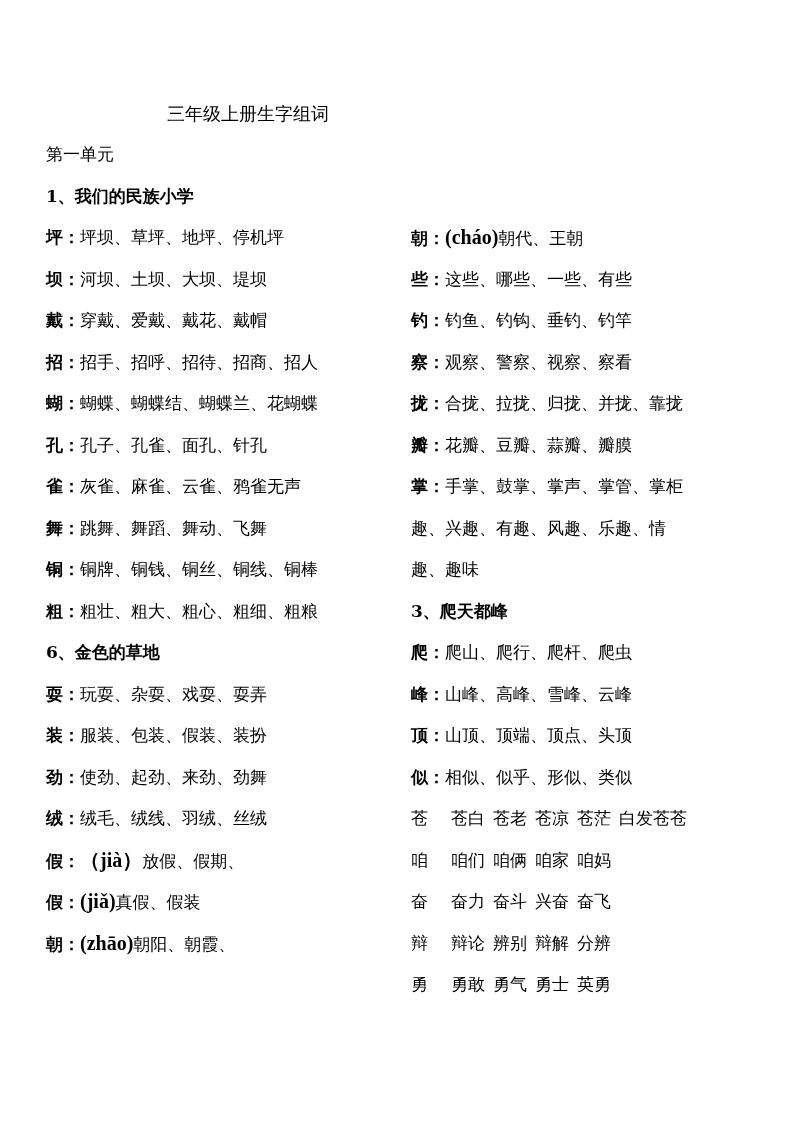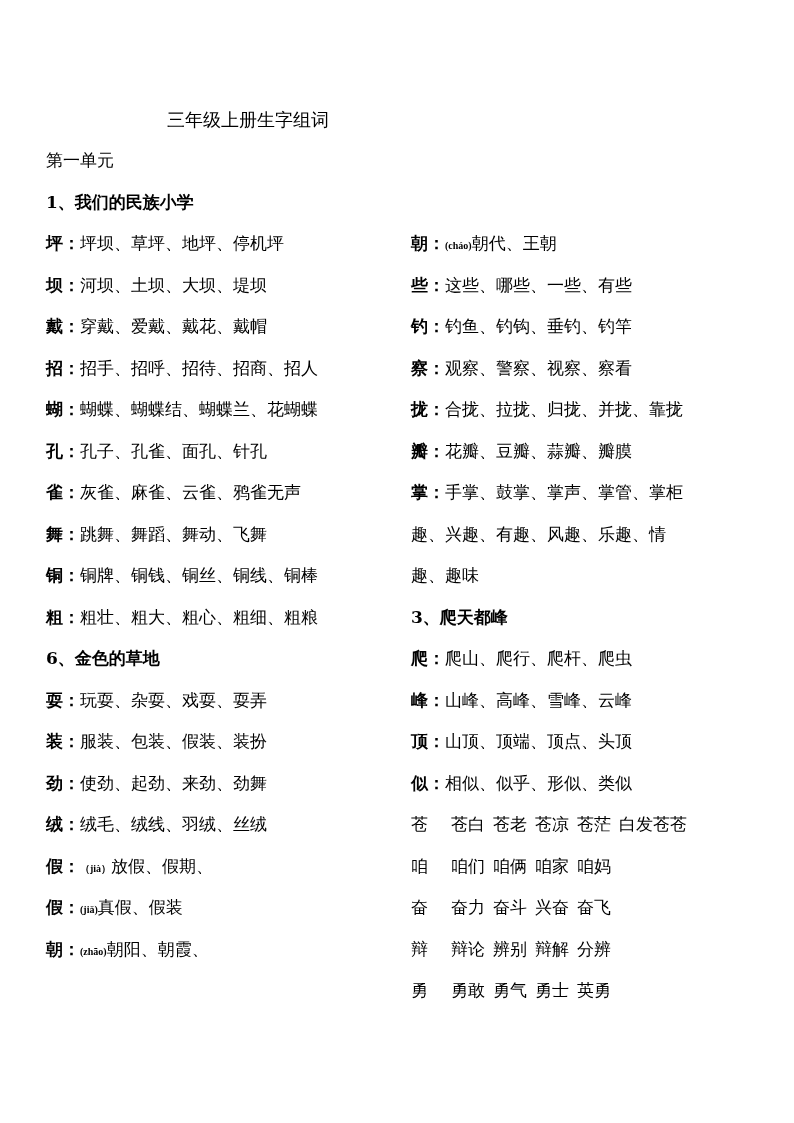--- a/index.html
+++ b/index.html
@@ -1,25 +1,25 @@
 <!DOCTYPE html>
 <html><head>
 <meta charset="utf-8">
 <style>
   html, body { margin: 0; padding: 0; background: #ffffff; }
   body { width: 794px; height: 1123px; position: relative; overflow: hidden;
          font-family: "DejaVu Serif", "Liberation Serif", serif; color: #000; }
-  .page { position: absolute; left: 0; top: 12px; width: 794px; height: 916px; }
+  .page { position: absolute; left: 0; top: 6px; width: 794px; height: 916px; }
   .title { position: absolute; left: 167px; top: 96px; font-size: 18px; line-height: 24px; white-space: nowrap; }
   .col { position: absolute; top: 136px; }
   .col.left { left: 46px; width: 360px; }
   .col.right { left: 411px; width: 370px; top: 219px; }
   .line { height: 41.5px; line-height: 24px; font-size: 17px; white-space: nowrap; }
   .line.bold { font-weight: bold; }
-  .pinyin { font-family: "Liberation Serif", serif; font-weight: bold; font-size: 10px; }
+  .pinyin { font-family: "Liberation Serif", serif; font-weight: bold; font-size: 20px; }
   .key { font-weight: bold; }
   .tab-key { display: inline-block; width: 40px; }
   .tab-word { display: inline-block; margin-right: 8px; }
 </style>
 </head>
 <body>
 
 <div class="page">
   <div class="title">三年级上册生字组词</div>
 

